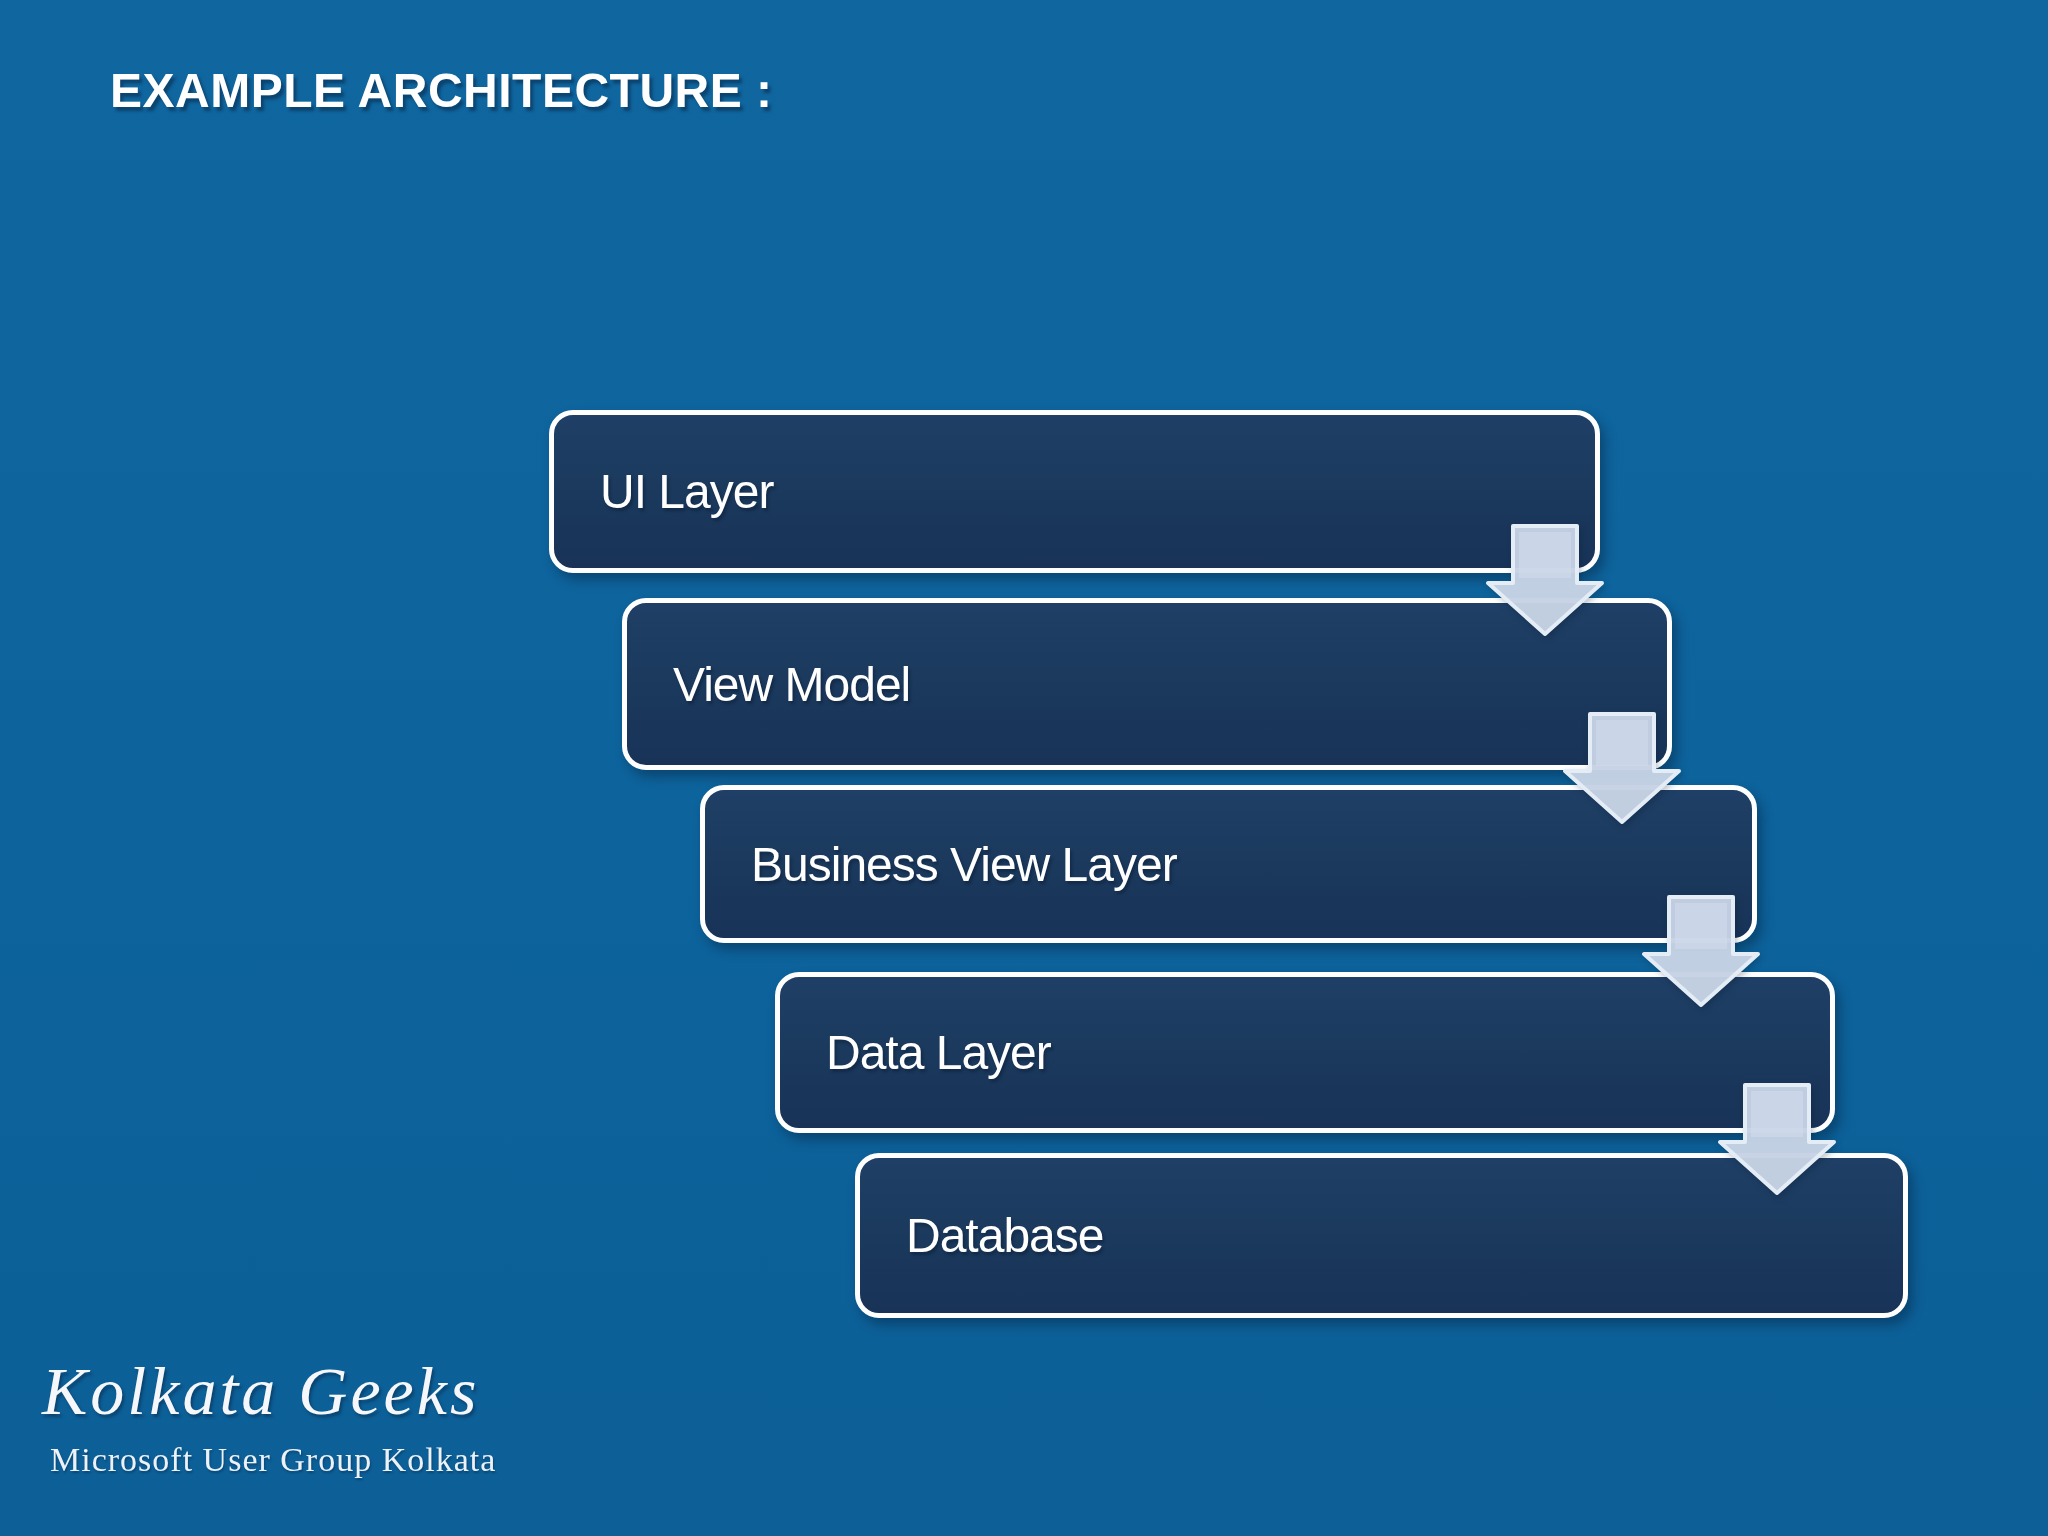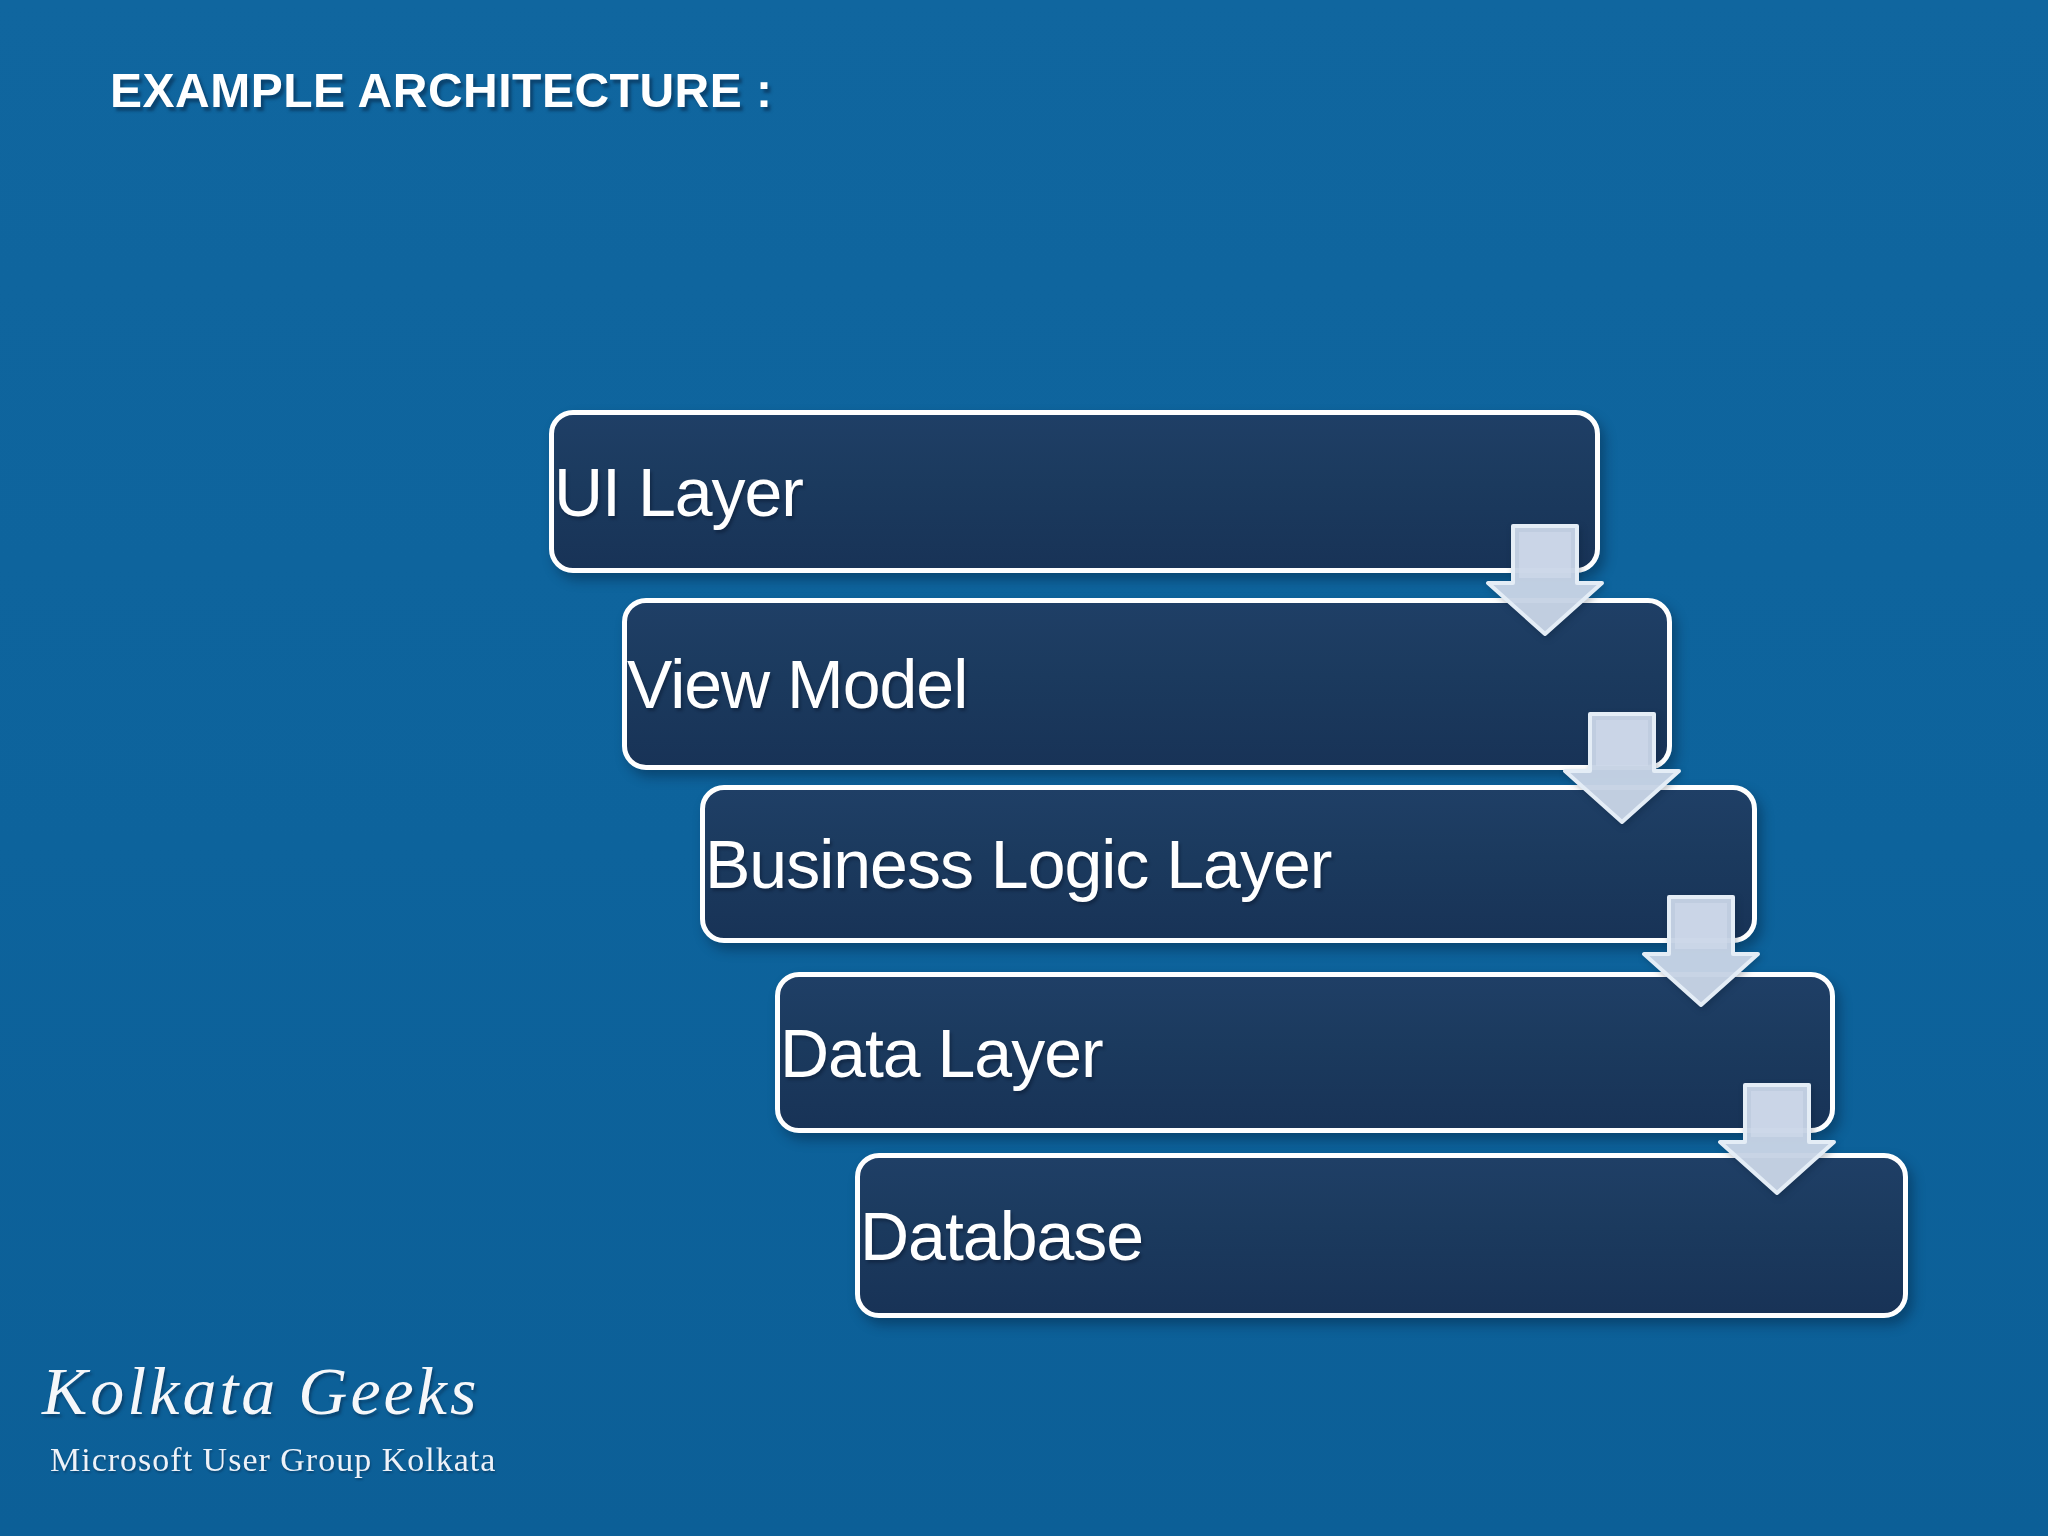--- a/index.html
+++ b/index.html
@@ -38,23 +38,24 @@
     box-sizing: border-box;
     background: linear-gradient(180deg, #1f3f66 0%, #1b3a5e 45%, #183357 100%);
     border: 5px solid #ffffff;
     border-radius: 24px;
     box-shadow: 5px 7px 12px rgba(0, 18, 38, 0.35);
     display: flex;
     align-items: center;
     z-index: 1;
   }
   .layer-label {
+    padding-left: 46px;
     color: #ffffff;
     font-family: "Liberation Sans", sans-serif;
-    font-size: 68px;
+    font-size: 48px;
     font-weight: 400;
     letter-spacing: -1px;
     text-shadow: 2px 3px 3px rgba(0, 10, 25, 0.3);
     white-space: nowrap;
   }
   .box-0 { left: 549px;  top: 410px;  width: 1051px; height: 163px; }
   .box-1 { left: 622px;  top: 598px;  width: 1050px; height: 172px; }
   .box-2 { left: 700px;  top: 785px;  width: 1057px; height: 158px; }
   .box-3 { left: 775px;  top: 972px;  width: 1060px; height: 161px; }
   .box-4 { left: 855px;  top: 1153px; width: 1053px; height: 165px; }
@@ -115,21 +116,21 @@
     <div class="layer-box box-1">
       <span class="layer-label">View Model</span>
     </div>
 
     <svg class="arrow arrow-1" viewBox="0 0 120 114" xmlns="http://www.w3.org/2000/svg">
       <polygon points="28,3 92,3 92,60 117,60 60,111 3,60 28,60" fill="#c8d4e6" fill-opacity="0.96" stroke="#e4edf6" stroke-width="4" stroke-linejoin="round"></polygon>
       <rect x="34" y="9" width="52" height="46" fill="#d2dcec" fill-opacity="0.55"></rect>
     </svg>
 
     <div class="layer-box box-2">
-      <span class="layer-label">Business Logic Layer</span>
+      <span class="layer-label">Business View Layer</span>
     </div>
 
     <svg class="arrow arrow-2" viewBox="0 0 120 114" xmlns="http://www.w3.org/2000/svg">
       <polygon points="28,3 92,3 92,60 117,60 60,111 3,60 28,60" fill="#c8d4e6" fill-opacity="0.96" stroke="#e4edf6" stroke-width="4" stroke-linejoin="round"></polygon>
       <rect x="34" y="9" width="52" height="46" fill="#d2dcec" fill-opacity="0.55"></rect>
     </svg>
 
     <div class="layer-box box-3">
       <span class="layer-label">Data Layer</span>
     </div>

